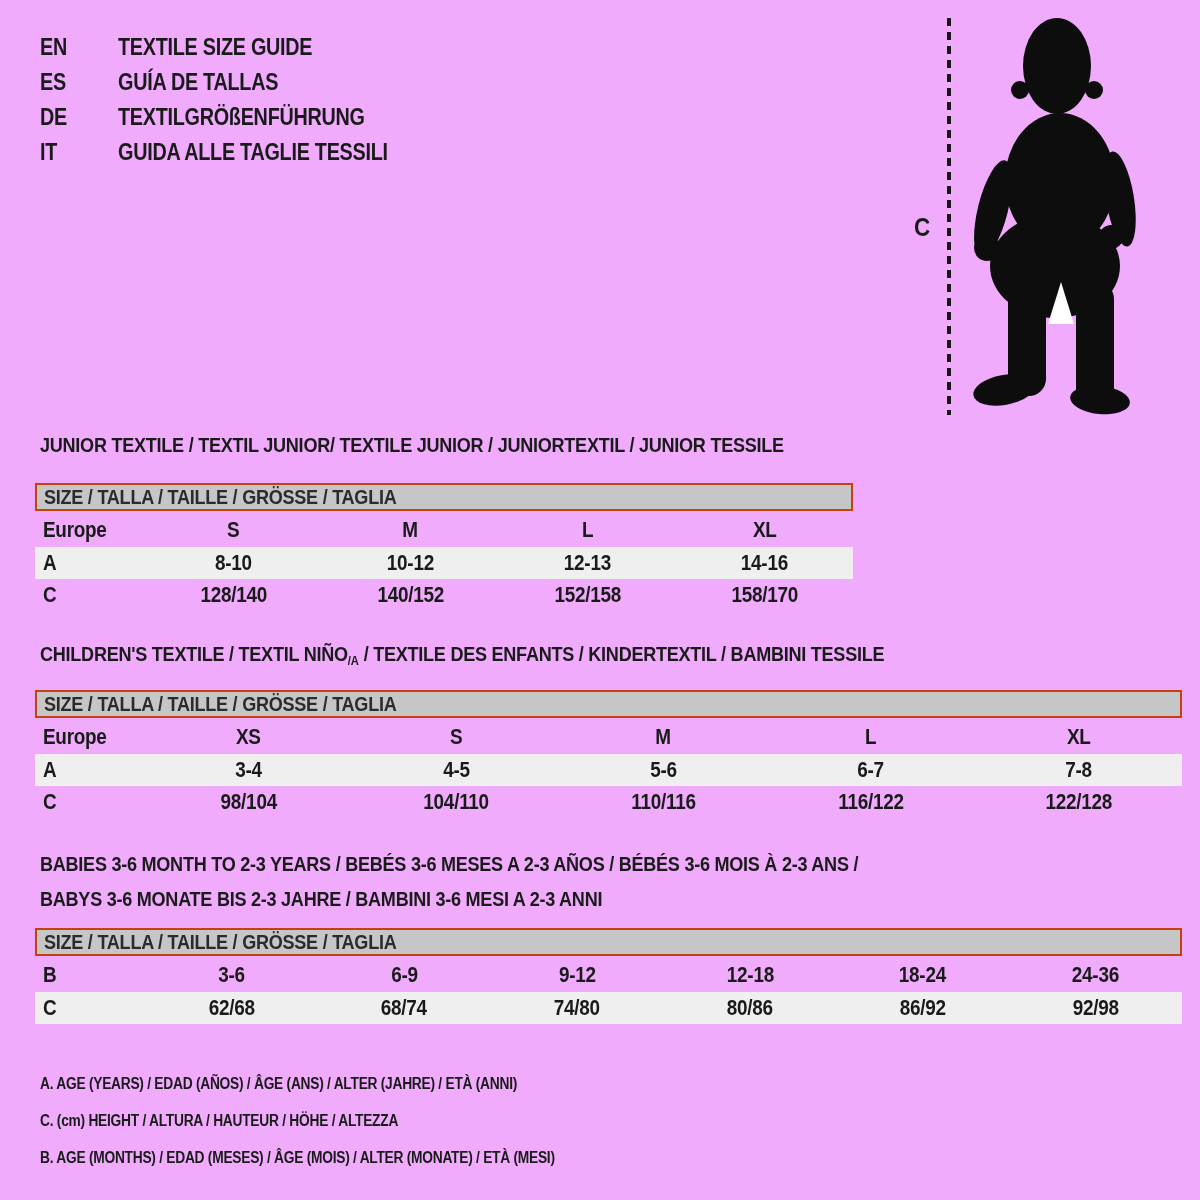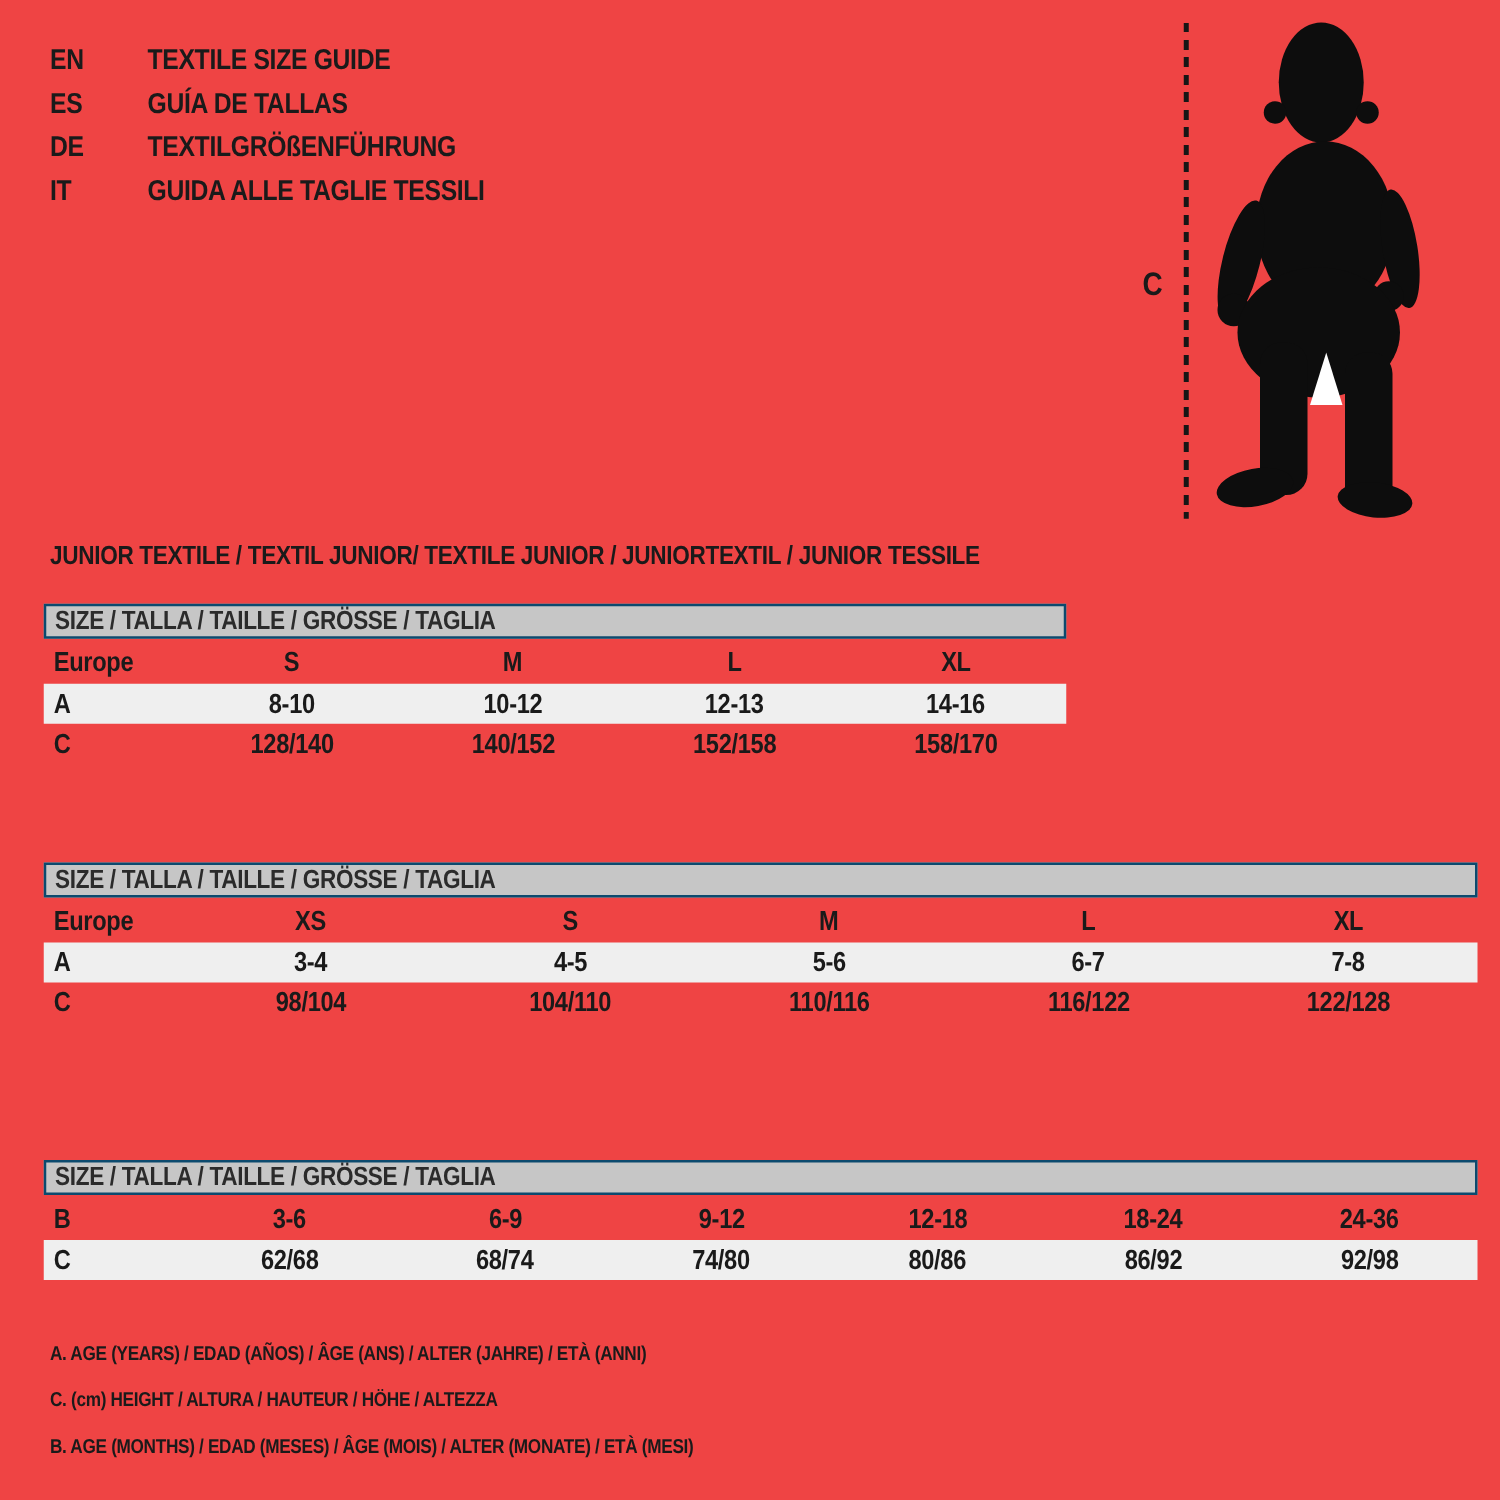--- a/index.html
+++ b/index.html
@@ -2,21 +2,21 @@
 <html><head>
 <meta charset="utf-8">
 <style>
   * { margin:0; padding:0; box-sizing:border-box; }
   html,body { background:#ffffff; }
   body {
     width:1200px; height:1200px; position:relative; overflow:hidden;
     font-family:"Liberation Sans", sans-serif; color:#1a1a1a;
     -webkit-font-smoothing:antialiased;
   }
-  .page { position:absolute; inset:0; background:#ef4444;text-decoration:underline; }
+  .page { position:absolute; inset:0; background:#f0abfc;text-decoration:underline; }
 
   
   .cond   { display:inline-block; transform:scaleX(0.86); transform-origin:0 50%; white-space:nowrap; letter-spacing:-0.3px; }
   .cond-c { display:inline-block; transform:scaleX(0.86); transform-origin:50% 50%; white-space:nowrap; letter-spacing:-0.3px; }
 
   
   .languages { position:absolute; left:40px; top:30px; font-weight:700; font-size:23px; }
   .lang-row { display:flex; height:35px; align-items:center; }
   .lang-code { width:78px; flex:0 0 78px; }
 
@@ -35,21 +35,21 @@
   .sec-1 .section-title { top:642px; }
   .sec-2 .section-title { top:846px; line-height:35px; }
   .sub { font-size:13px; vertical-align:-4px; letter-spacing:0; }
 
   .table { position:absolute; left:35px; }
   .sec-0 .table { top:483px; width:818px; }
   .sec-1 .table { top:690px; width:1147px; }
   .sec-2 .table { top:928px; width:1147px; }
 
   .bar {
-    height:28px; background:#c6c6c6; border:2px solid #0c4a6e;
+    height:28px; background:#c6c6c6; border:2px solid #c2410c;
     display:flex; align-items:center; padding-left:7px;
     font-weight:700; font-size:21px; color:#2b2b2b; margin-bottom:2px;
   }
   .rows { width:100%; }
   .trow { display:grid; height:32px; align-items:center; }
   .trow.first { height:34px; }
   .trow:nth-child(even) { background:#efefef; }
   .cols-4 { grid-template-columns:110px repeat(4,1fr); }
   .cols-5 { grid-template-columns:110px repeat(5,1fr); }
   .cols-6 { grid-template-columns:110px repeat(6,1fr); }
@@ -134,20 +134,23 @@
             <div class="cell val"><span class="cond-c">128/140</span></div>
             <div class="cell val"><span class="cond-c">140/152</span></div>
             <div class="cell val"><span class="cond-c">152/158</span></div>
             <div class="cell val"><span class="cond-c">158/170</span></div>
           </div>
         </div>
     </div>
   </section>
 
   <section class="size-section sec-1">
+    <div class="section-title">
+        <div class="title-line"><span class="cond"><span>CHILDREN'S TEXTILE / TEXTIL NIÑO</span><span class="sub">/A</span><span> / TEXTILE DES ENFANTS / KINDERTEXTIL / BAMBINI TESSILE</span></span></div>
+      </div>
     <div class="table">
       <div class="bar">
         <span class="cond">SIZE / TALLA / TAILLE / GRÖSSE / TAGLIA</span>
       </div>
       <div class="rows">
           <div class="trow cols-5 first">
             <div class="cell label"><span class="cond">Europe</span></div>
             <div class="cell val"><span class="cond-c">XS</span></div>
             <div class="cell val"><span class="cond-c">S</span></div>
             <div class="cell val"><span class="cond-c">M</span></div>
@@ -168,20 +171,24 @@
             <div class="cell val"><span class="cond-c">104/110</span></div>
             <div class="cell val"><span class="cond-c">110/116</span></div>
             <div class="cell val"><span class="cond-c">116/122</span></div>
             <div class="cell val"><span class="cond-c">122/128</span></div>
           </div>
         </div>
     </div>
   </section>
 
   <section class="size-section sec-2">
+    <div class="section-title">
+        <div class="title-line"><span class="cond"><span>BABIES 3-6 MONTH TO 2-3 YEARS / BEBÉS 3-6 MESES A 2-3 AÑOS / BÉBÉS 3-6 MOIS À 2-3 ANS /</span></span></div>
+        <div class="title-line"><span class="cond"><span>BABYS 3-6 MONATE BIS 2-3 JAHRE / BAMBINI 3-6 MESI A 2-3 ANNI</span></span></div>
+      </div>
     <div class="table">
       <div class="bar">
         <span class="cond">SIZE / TALLA / TAILLE / GRÖSSE / TAGLIA</span>
       </div>
       <div class="rows">
           <div class="trow cols-6 first">
             <div class="cell label"><span class="cond">B</span></div>
             <div class="cell val"><span class="cond-c">3-6</span></div>
             <div class="cell val"><span class="cond-c">6-9</span></div>
             <div class="cell val"><span class="cond-c">9-12</span></div>

